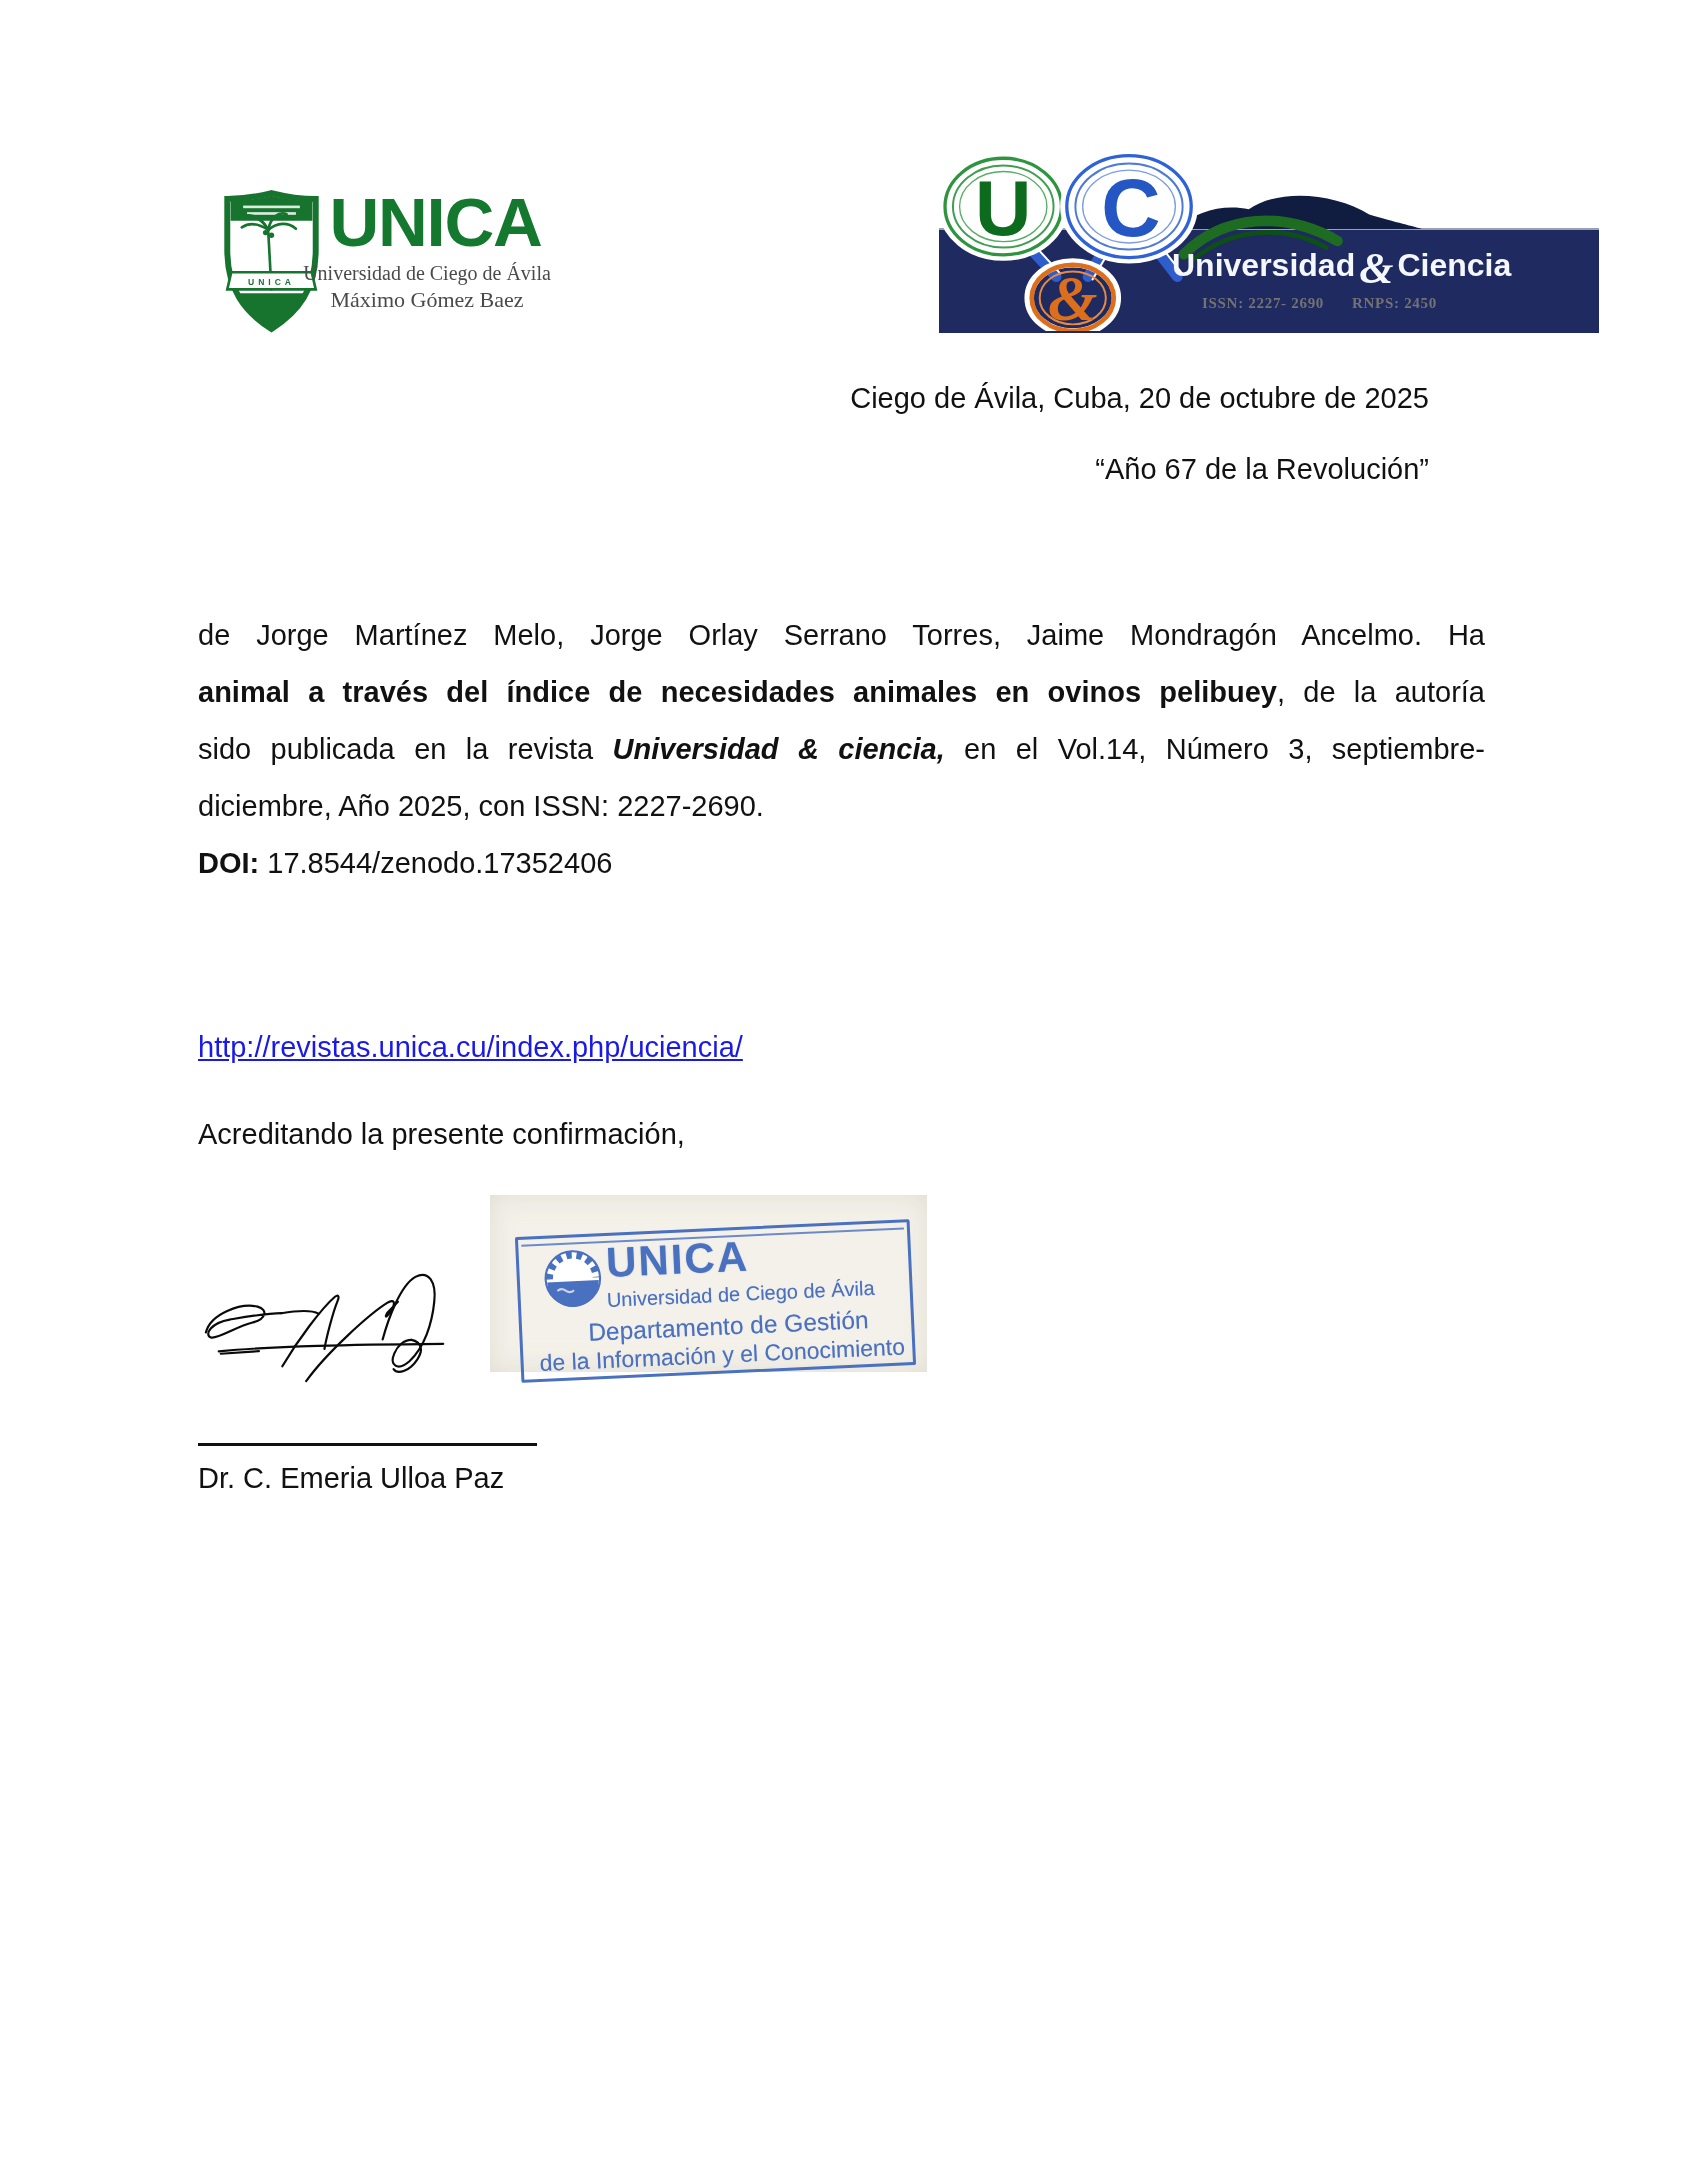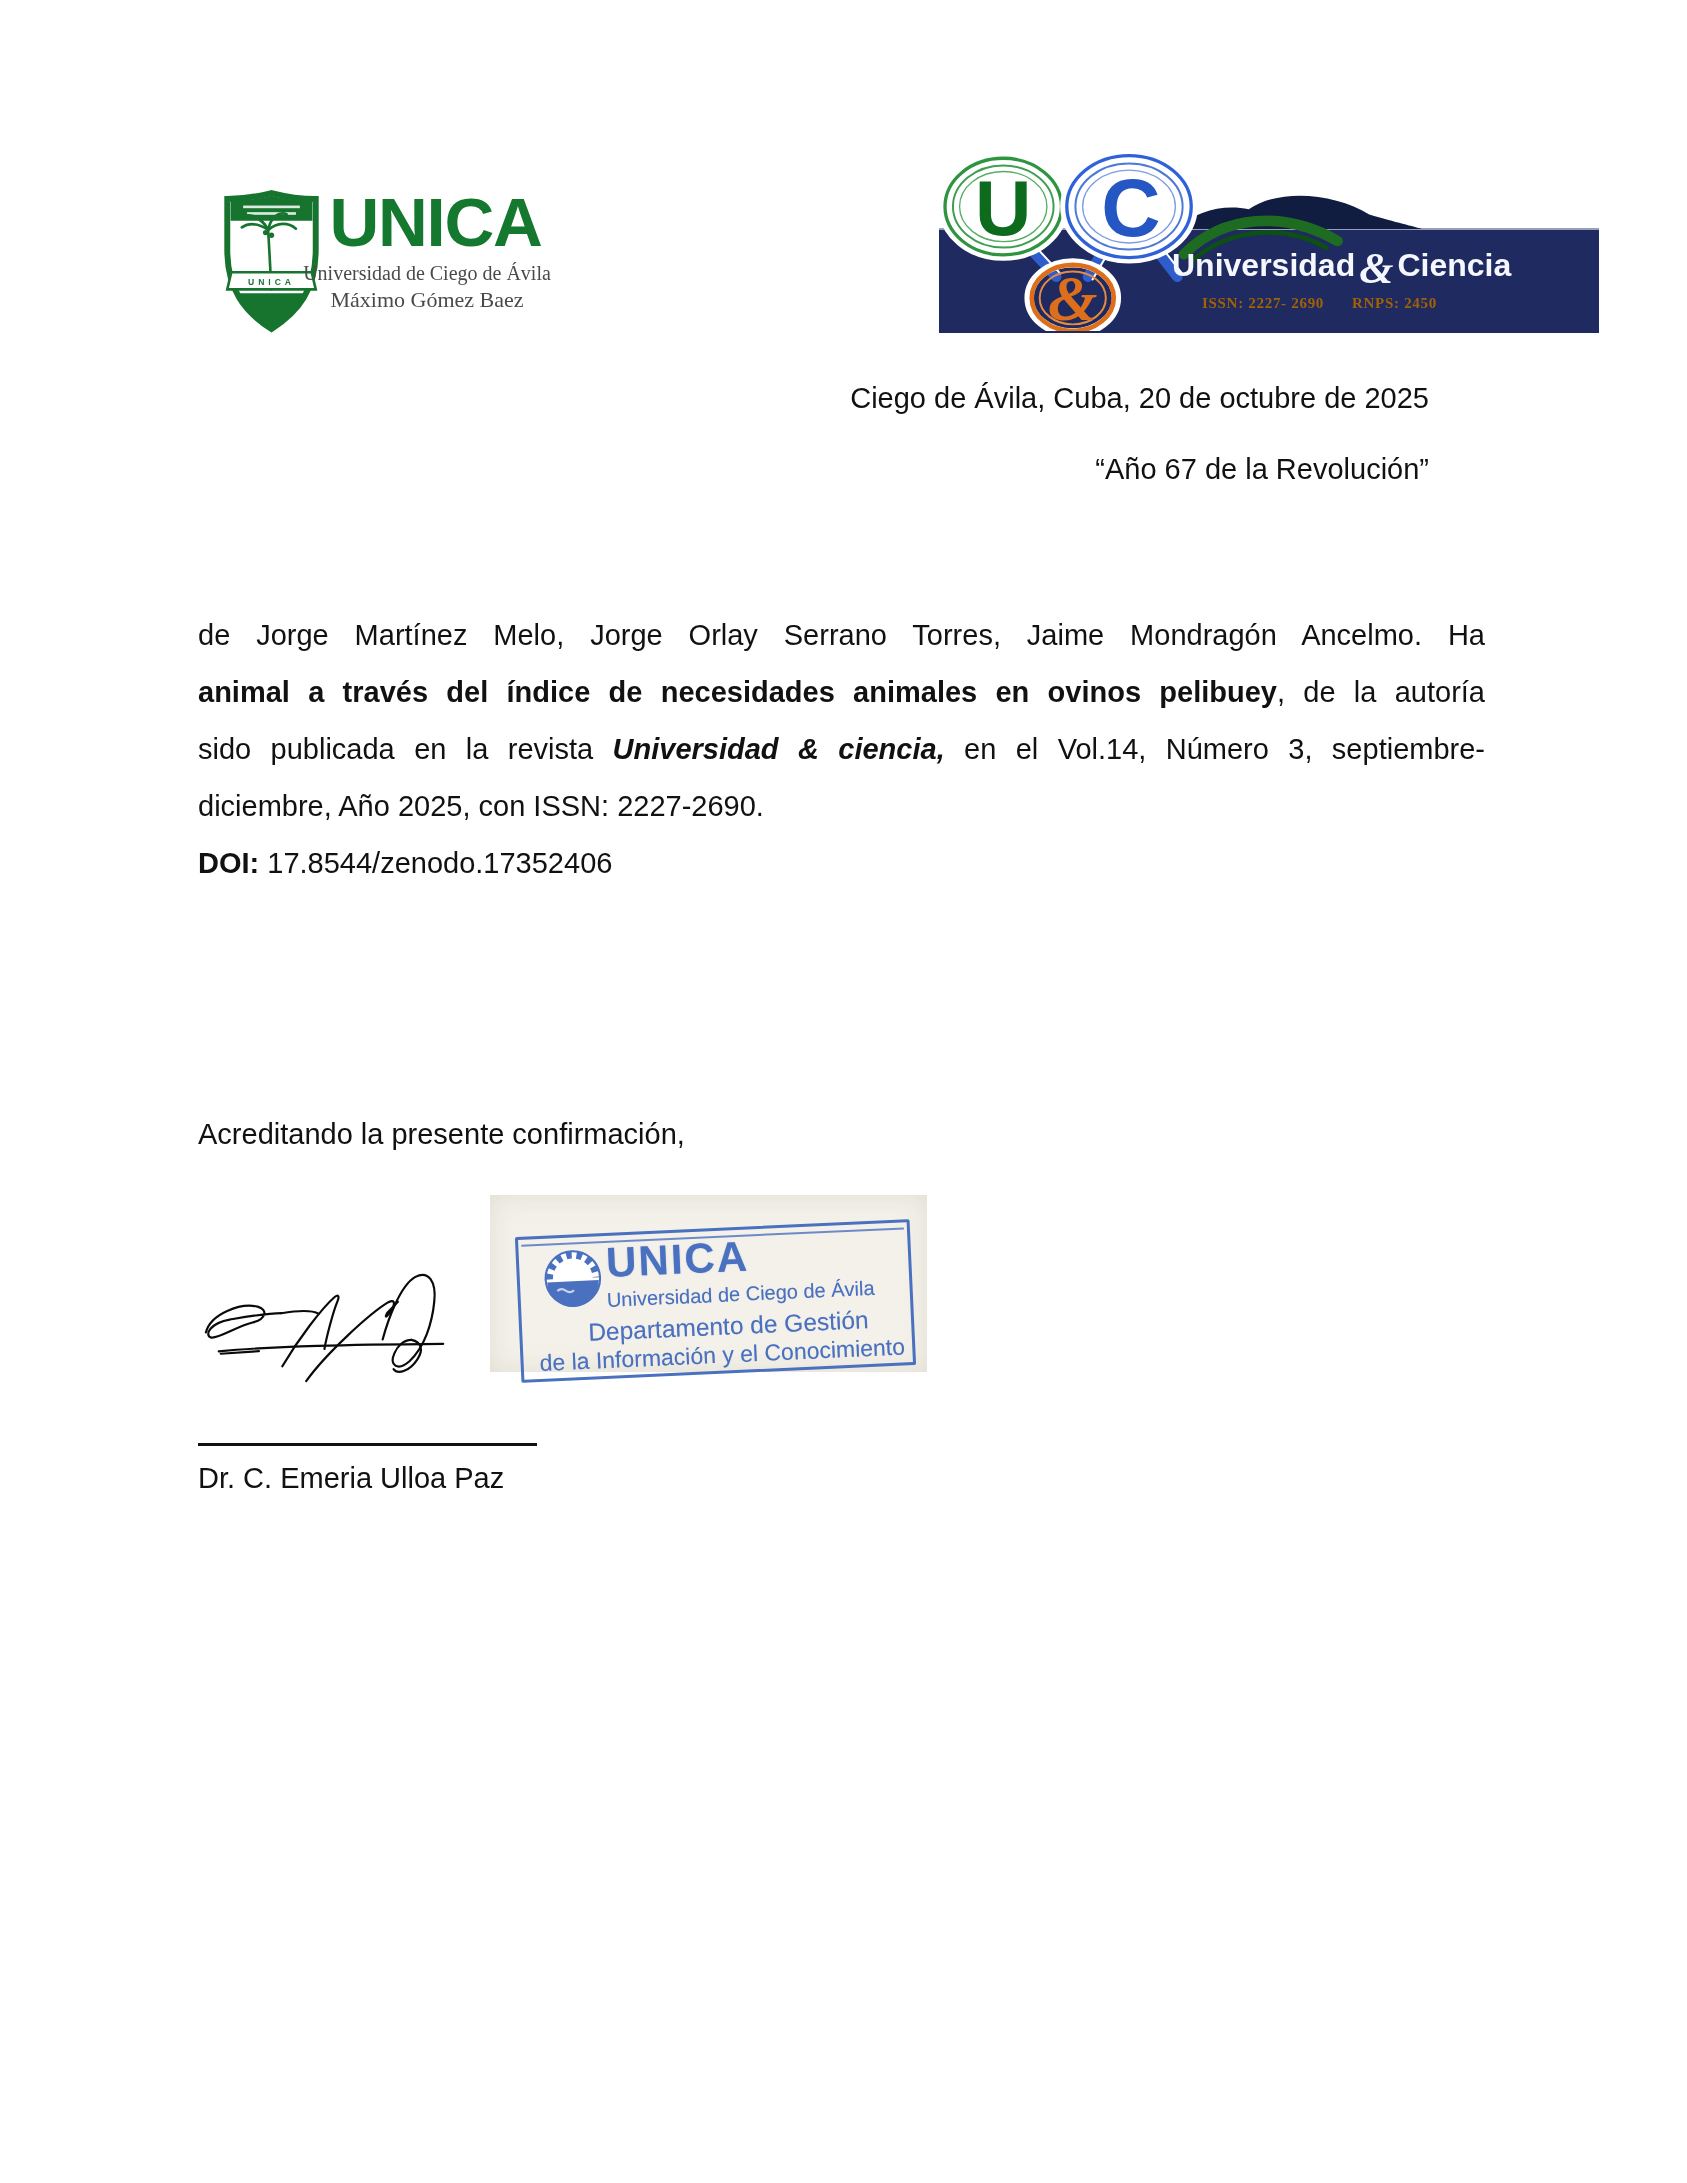--- a/index.html
+++ b/index.html
@@ -23,21 +23,21 @@
   
   #journal-banner{left:939px;top:147px;width:660px;height:184px;}
   #banner-navy{position:absolute;left:0;top:81px;width:660px;height:103px;
     background:#1e2a60;border-top:2.6px solid #98a0b8;}
   #banner-art{position:absolute;left:0;top:0;width:660px;height:184px;}
   #banner-title{position:absolute;left:233px;top:98px;width:417px;
     color:#f5f7ff;font-weight:700;font-size:32px;letter-spacing:0px;
     white-space:nowrap;line-height:40px;}
   #banner-title .amp{font-family:"Liberation Serif",serif;font-style:italic;
     font-size:44px;vertical-align:-6.6px;padding:0 4px;}
-  #banner-issn{position:absolute;left:263px;top:148px;color:#a16207;
+  #banner-issn{position:absolute;left:263px;top:148px;color:#737373;
     font-family:"Liberation Serif",serif;font-weight:700;font-size:15px;
     letter-spacing:0.7px;white-space:nowrap;}
   #banner-issn .rnps{margin-left:28px;}
 
   
   .date-line{position:absolute;right:258px;font-size:29px;line-height:40px;
     white-space:nowrap;text-align:left;}
 
   
   #body-par{left:198px;top:607px;width:1287px;font-size:29px;}
@@ -152,20 +152,23 @@
   <div class="date-line" style="top:449px;">“Año 67 de la Revolución”</div>
 
   <div id="body-par" class="abs">
     <div class="ln just"><span>de Jorge Martínez Melo, Jorge Orlay Serrano Torres, Jaime Mondragón Ancelmo. Ha</span></div>
     <div class="ln just"><span class="b">animal a través del índice de necesidades animales en ovinos pelibuey</span><span>, de la autoría</span></div>
     <div class="ln just"><span>sido publicada en la revista </span><span class="bi">Universidad &amp; ciencia,</span><span> en el Vol.14, Número 3, septiembre-</span></div>
     <div class="ln"><span>diciembre, Año 2025, con ISSN: 2227-2690.</span></div>
     <div class="ln"><span class="b">DOI:</span><span> 17.8544/zenodo.17352406</span></div>
   </div>
 
+  <div id="link-line" class="abs">
+    <a href="#">http://revistas.unica.cu/index.php/uciencia/</a>
+  </div>
   <div id="closing-line" class="abs">Acreditando la presente confirmación,</div>
 
   <svg class="abs" style="left:187px;top:1254px;" width="286" height="151" viewBox="0 0 1440 760">
     <g fill="none" stroke="#0a0a0a" stroke-width="11" stroke-linecap="round" stroke-linejoin="round">
       <path d="M95,395 C120,300 270,245 355,265 C410,280 398,328 330,345 C250,364 150,432 120,420 C85,406 122,345 215,330 C310,314 400,298 475,298"></path>
       <path d="M475,298 C555,285 625,280 662,300"></path>
       <path d="M480,565 C560,430 680,270 745,215 C760,203 769,213 758,237 C735,292 702,420 692,478"></path>
       <path d="M600,640 C700,500 920,300 1010,245 C1042,226 1052,241 1030,281 C1012,315 988,330 1010,294 L1062,240"></path>
       <path d="M985,430 C1010,340 1070,160 1150,115 C1216,80 1256,140 1245,240 C1234,350 1196,470 1120,540 C1060,592 1018,560 1044,500 C1060,462 1092,432 1130,432"></path>
       <path d="M1130,432 C1180,442 1192,482 1160,530 C1122,588 1062,610 1040,580"></path>

